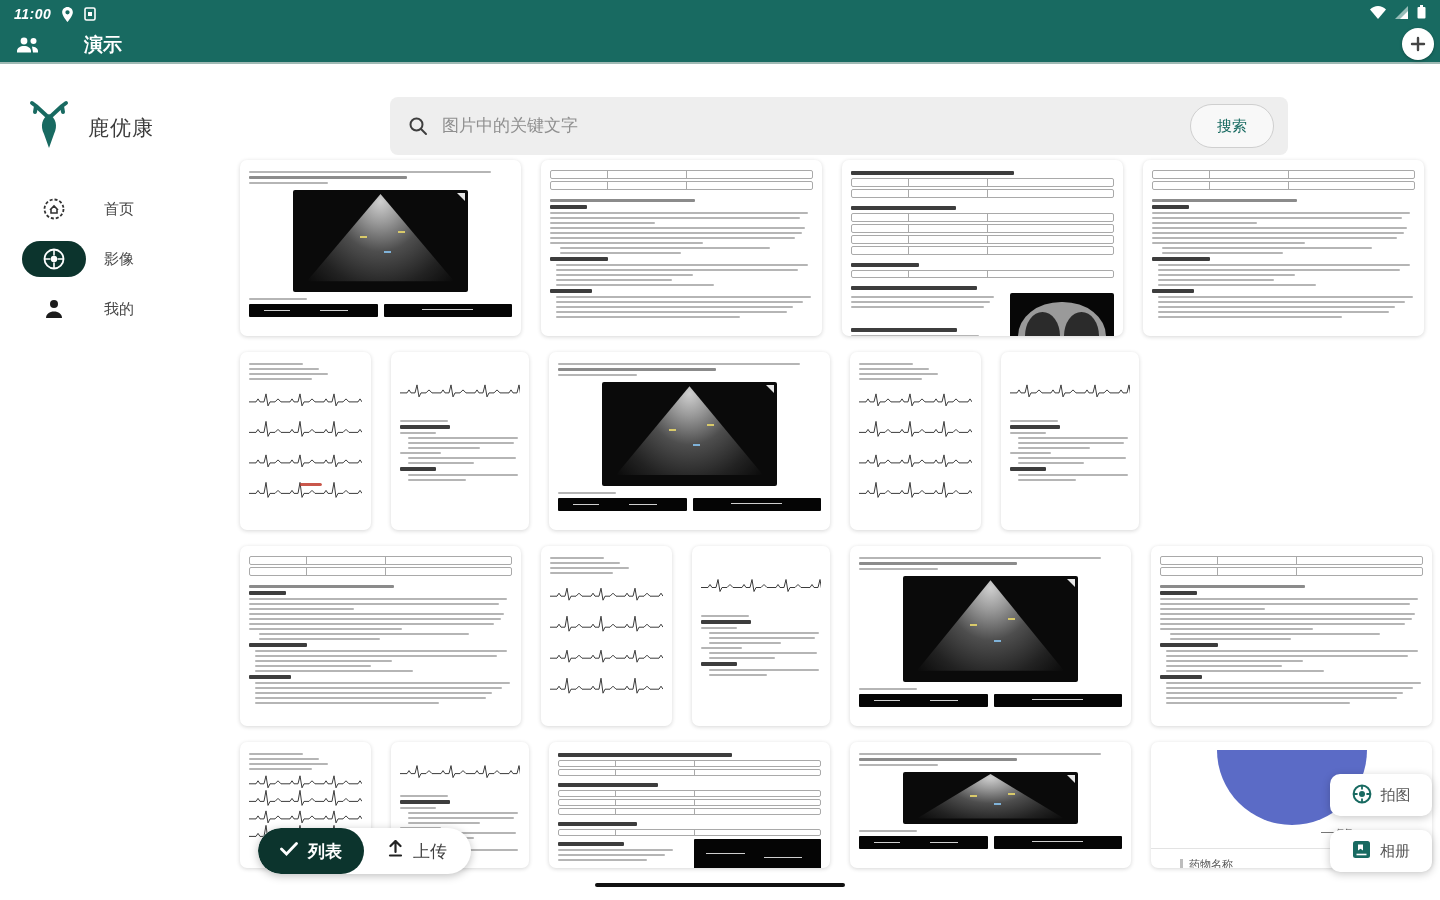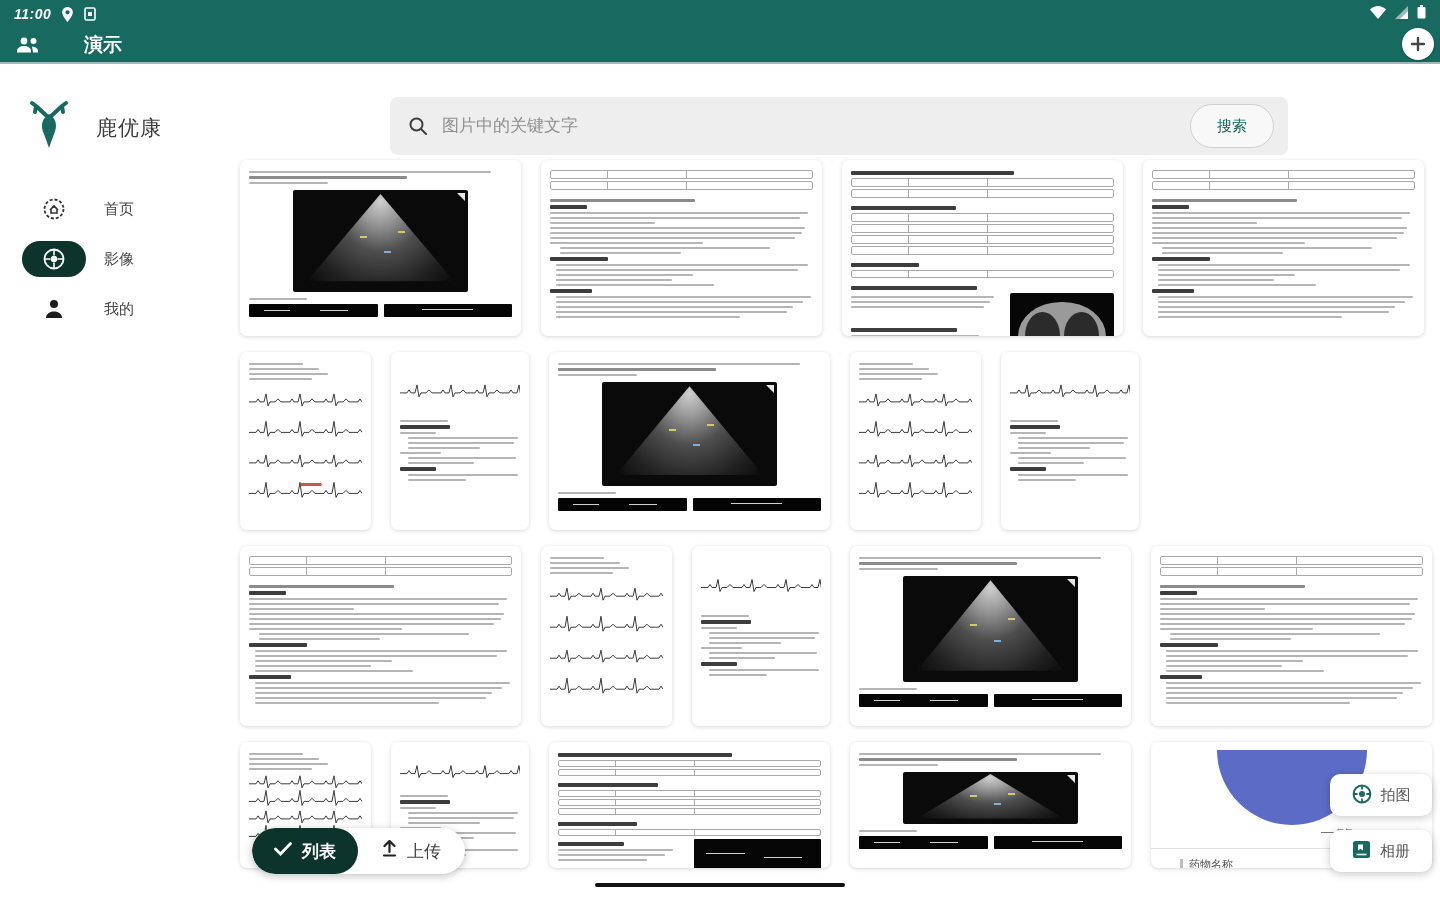--- a/index.html
+++ b/index.html
@@ -19,21 +19,21 @@
     align-items:center; padding:0 16px; z-index:30; }
   .appbar .title { color:#fff; font-size:19px; font-weight:bold; margin-left:42px; }
   .addbtn { position:absolute; right:6px; top:0px; width:32px; height:32px;
     border-radius:50%; background:#fff; display:flex; align-items:center;
     justify-content:center; box-shadow:0 1px 3px rgba(0,0,0,.3); cursor:pointer; }
   .addbtn svg { display:block; }
 
   
   .sidebar { position:absolute; left:0; top:64px; width:235px; height:836px;
     background:#fff; z-index:20; }
-  .brand { display:flex; align-items:center; gap:24px; padding:36px 0 0 26px; }
+  .brand { display:flex; align-items:center; gap:16px; padding:36px 0 0 26px; }
   .brand-name { font-size:21px; color:#3c3c3c; letter-spacing:1px; }
   .nav { margin-top:28px; }
   .nav-item { position:relative; display:flex; align-items:center; height:50px;
     cursor:pointer; }
   .nav-ic { width:64px; height:36px; margin-left:22px; display:flex;
     align-items:center; justify-content:center; border-radius:18px; }
   .nav-item.sel .nav-ic { background:#0c342d; }
   .nav-label { font-size:15px; color:#474747; margin-left:18px; }
 
   
@@ -91,21 +91,21 @@
     margin:0 auto; }
   .pie-callout { display:flex; align-items:center; justify-content:center;
     font-size:8px; color:#555; margin-top:2px; gap:2px;}
   .pie-callout .tick { width:14px; height:1px; background:#777; }
   .chart-divider { height:1px; background:#e3e3e3; margin:10px -9px 8px; }
   .chart-caption { display:flex; align-items:center; gap:6px; font-size:11px;
     color:#555;padding-left:20px; }
   .chart-caption .bar { width:3px; height:12px; background:#bdbdbd; }
 
   
-  .seg { position:absolute; left:252px; top:828px; height:46px; display:flex;
+  .seg { position:absolute; left:258px; top:828px; height:46px; display:flex;
     border-radius:23px; box-shadow:0 2px 8px rgba(0,0,0,.25); z-index:40;
     overflow:hidden; background:#fff; }
   .seg-left { background:#0c342d; color:#fff; display:flex; align-items:center;
     gap:10px; padding:0 22px; font-size:17px; font-weight:bold;
     border-radius:23px; cursor:pointer; }
   .seg-right { display:flex; align-items:center; gap:10px; padding:0 24px;
     color:#404040; font-size:17px; cursor:pointer; }
 
   .fab { position:absolute; width:102px; height:42px; background:#fff;
     border-radius:10px; box-shadow:0 2px 8px rgba(0,0,0,.22); display:flex;

